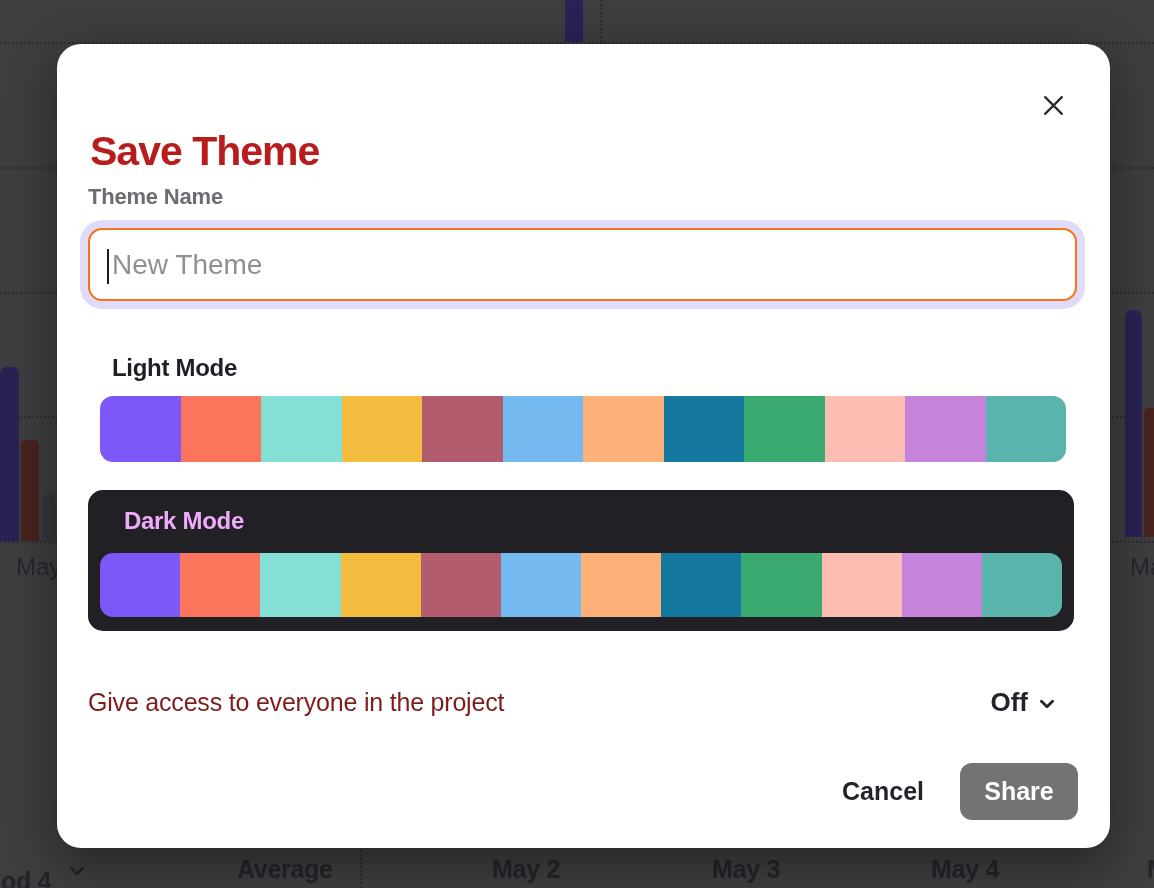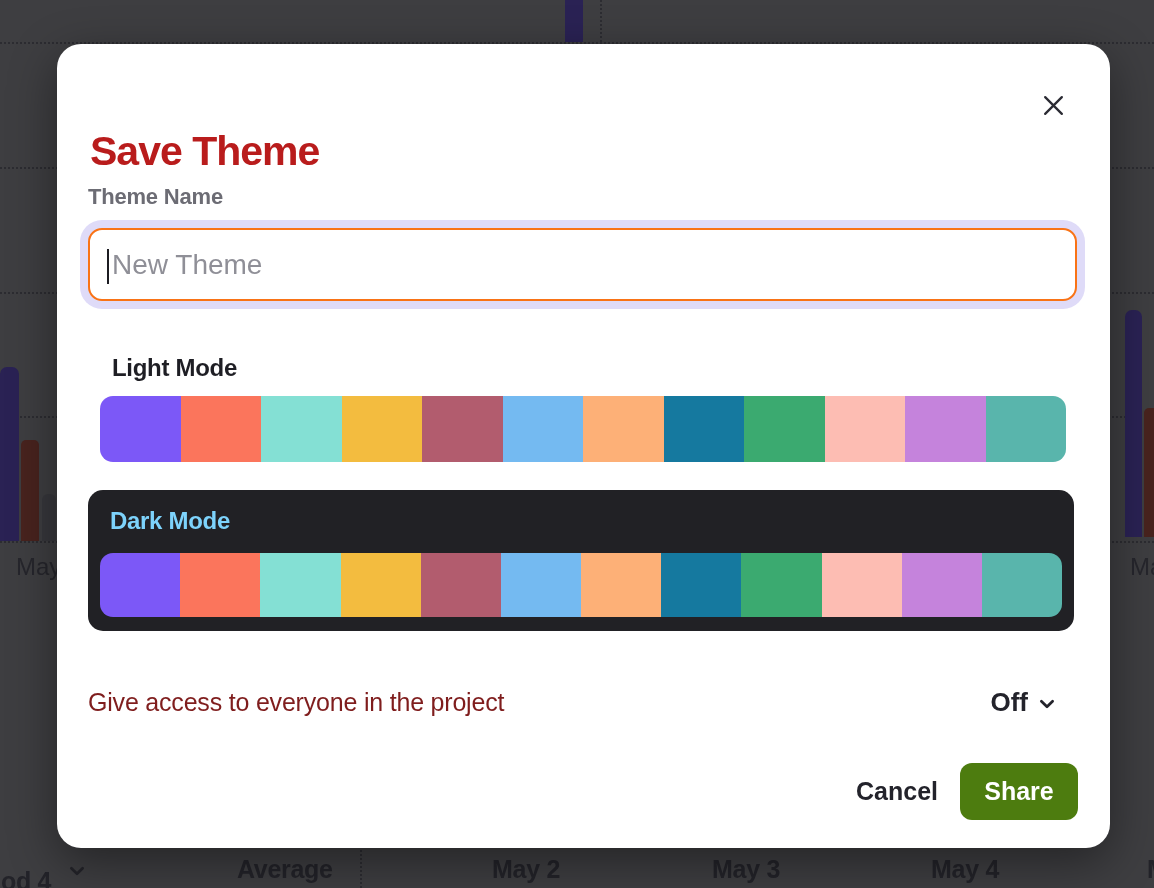--- a/index.html
+++ b/index.html
@@ -63,44 +63,44 @@
   .swatch-row {
     display:flex; border-radius:13px; overflow:hidden;
   }
   .swatch-row.light { position:absolute; left:43px; top:352px; width:966px; height:66px; }
   .swatch { flex:1 1 0; }
 
   .dark-card {
     position:absolute; left:31px; top:446px; width:986px; height:141px;
     background:#212125; border-radius:15px;
   }
-  .dark-label { position:absolute; left:22px; top:17px; color:#7dd3fc; }
+  .dark-label { position:absolute; left:36px; top:17px; color:#f0abfc; }
   .swatch-row.dark { position:absolute; left:12px; top:63px; width:962px; height:64px; }
 
   .access-row {
     position:absolute; left:31px; right:54px; top:638px; height:40px;
     display:flex; align-items:center; justify-content:space-between;
   }
   .access-label { font-size:25px; color:#7f1d1d; letter-spacing:-0.2px; }
   .access-toggle {
     display:flex; align-items:center; gap:10px; background:none; border:none; cursor:pointer;
     font-family:"Liberation Sans", sans-serif; font-size:26px; font-weight:700; color:#23232B;
   }
 
   .actions {
     position:absolute; right:32px; top:719px; height:57px;
-    display:flex; align-items:center; gap:22px;
+    display:flex; align-items:center; gap:36px;
   }
   .cancel-btn {
     background:none; border:none; cursor:pointer;
     font-family:"Liberation Sans", sans-serif; font-size:25px; font-weight:700; color:#23232B;
   }
   .share-btn {
     width:118px; height:57px; border:none; border-radius:12px; cursor:pointer;
-    background:#4d7c0f; color:#FFFFFF;
+    background:#737373; color:#FFFFFF;
     font-family:"Liberation Sans", sans-serif; font-size:25px; font-weight:700;
   }
 </style>
 </head>
 <body>
 
 <div class="bg-chart">
   <div class="gridline" style="top:42px"></div>
   <div class="gridline" style="top:167px"></div>
   <div class="gridline" style="top:292px"></div>

